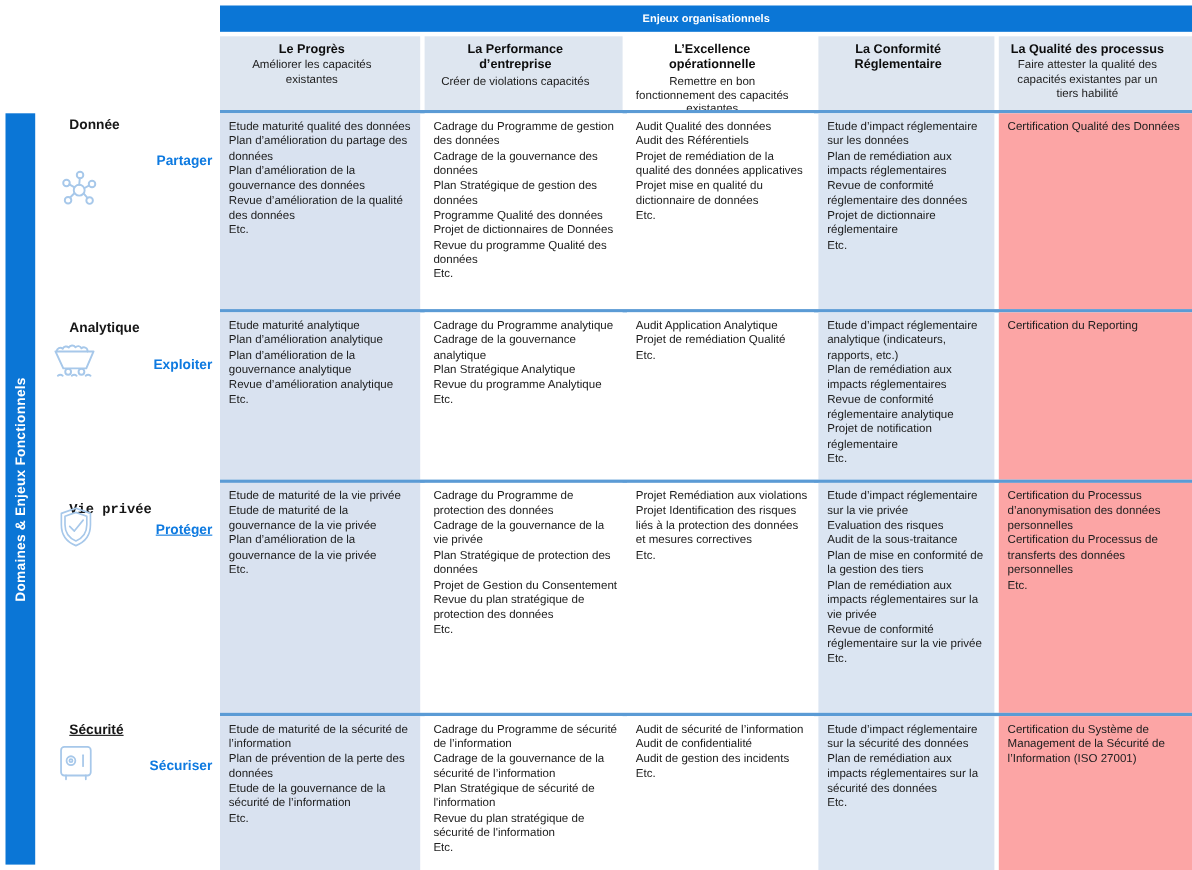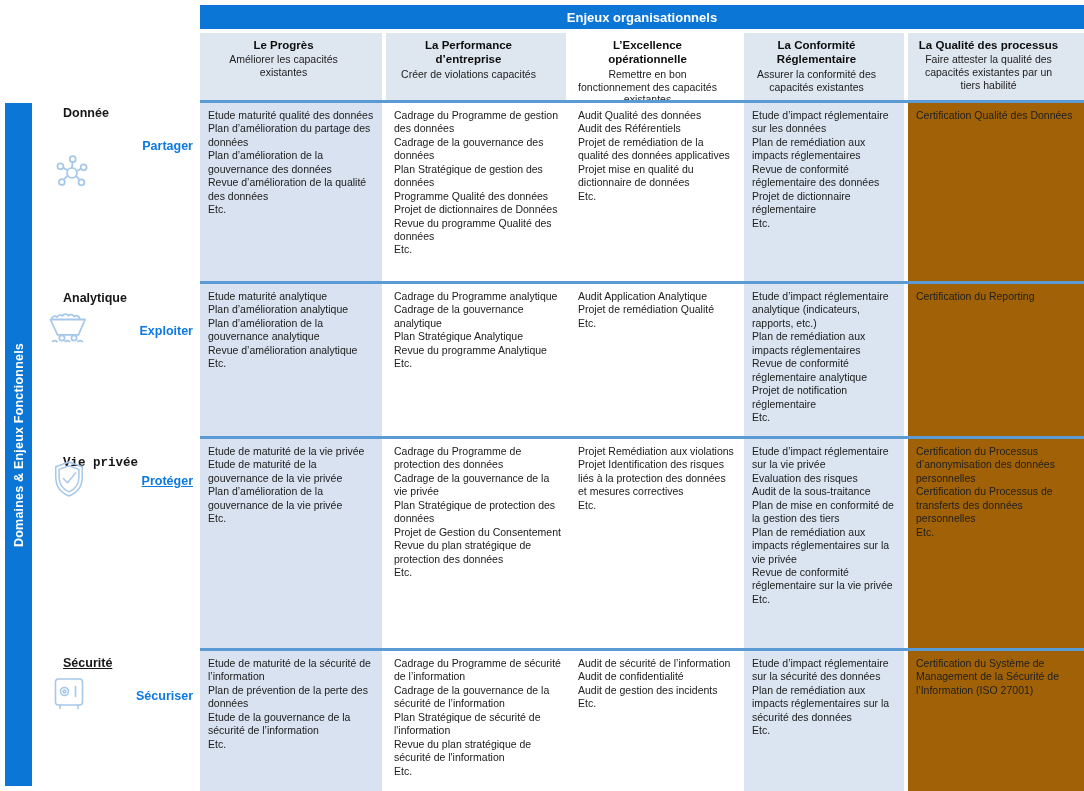--- a/index.html
+++ b/index.html
@@ -31,21 +31,21 @@
   .grid{
     position:absolute;left:200px;top:5px;width:884px;height:786px;
     display:grid;
     grid-template-columns:182px 180px 170px 160px 176px;
     grid-template-rows:24px 4px 67px 3px 178px 3px 152px 3px 209px 3px 140px;
     column-gap:4px;
     background:#ffffff;
   }
   .span-all{grid-column:1 / -1;}
   .band{
-    background:#0b76d6;color:#ffffff;font-weight:bold;font-size:13px;
+    background:#0b76d6;color:#ffffff;font-weight:bold;font-size:10px;
     display:flex;align-items:center;justify-content:center;
   }
   .gap-row{background:#ffffff;}
   .sep{background:#5b9bd5;}
   .subhead{
     text-align:center;padding:5px 21px 2px 6px;
     display:flex;flex-direction:column;align-items:center;
     box-sizing:border-box;
   }
   .subhead .t{font-weight:bold;font-size:11.5px;line-height:1.25;color:#0d0d0d;}
@@ -54,21 +54,21 @@
   .subhead.c3{background:#ffffff;}
   .cell{
     font-size:10.5px;line-height:1.28;color:#202020;
     padding:6px 4px 4px 8px;box-sizing:border-box;
     white-space:pre-line;overflow:hidden;
   }
   .cell.c1{background:#d9e2f0;}
   .cell.c2{background:#ffffff;}
   .cell.c3{background:#ffffff;}
   .cell.c4{background:#dbe5f2;}
-  .cell.c5{background:#a16207;}
+  .cell.c5{background:#fca5a5;}
   .ic{stroke:#a7c8ea;stroke-width:1.6;fill:none;stroke-linecap:round;stroke-linejoin:round;}
 </style>
 </head>
 <body>
 
 <div class="canvas">
 
   <div class="side-bar">
     <span>Domaines &amp; Enjeux Fonctionnels</span>
   </div>
@@ -147,21 +147,20 @@
     <div class="subhead c2">
       <div class="t">La Performance d’entreprise</div>
       <div class="s">Créer de violations capacités</div>
     </div>
     <div class="subhead c3">
       <div class="t">L’Excellence  opérationnelle</div>
       <div class="s">Remettre en bon fonctionnement des capacités existantes</div>
     </div>
     <div class="subhead c4">
       <div class="t">La Conformité Réglementaire</div>
-      <div class="s">Assurer la conformité des capacités existantes</div>
     </div>
     <div class="subhead c5">
       <div class="t">La Qualité des processus</div>
       <div class="s">Faire attester la qualité des capacités existantes par un tiers habilité</div>
     </div>
 
     <div class="sep span-all"></div>
 
     <div class="cell c1">Etude maturité qualité des données
 Plan d’amélioration du partage des données

